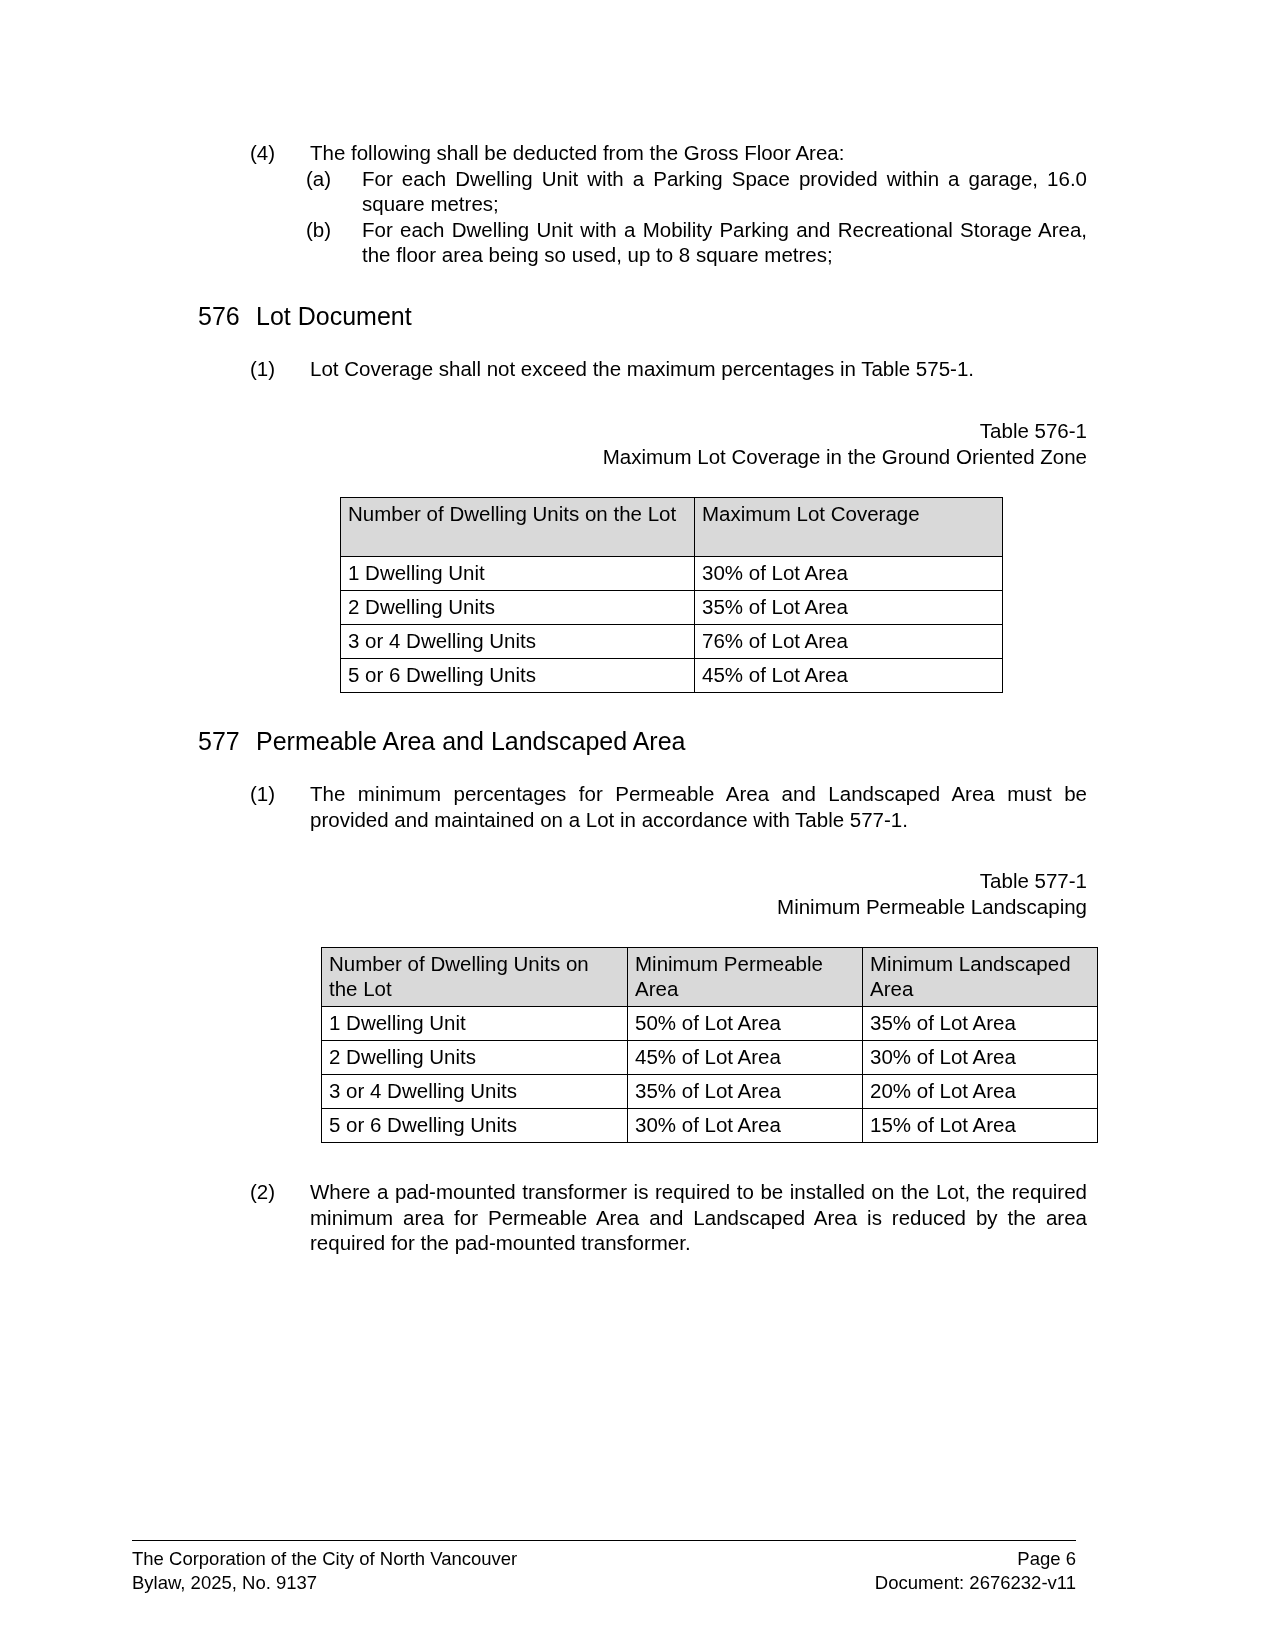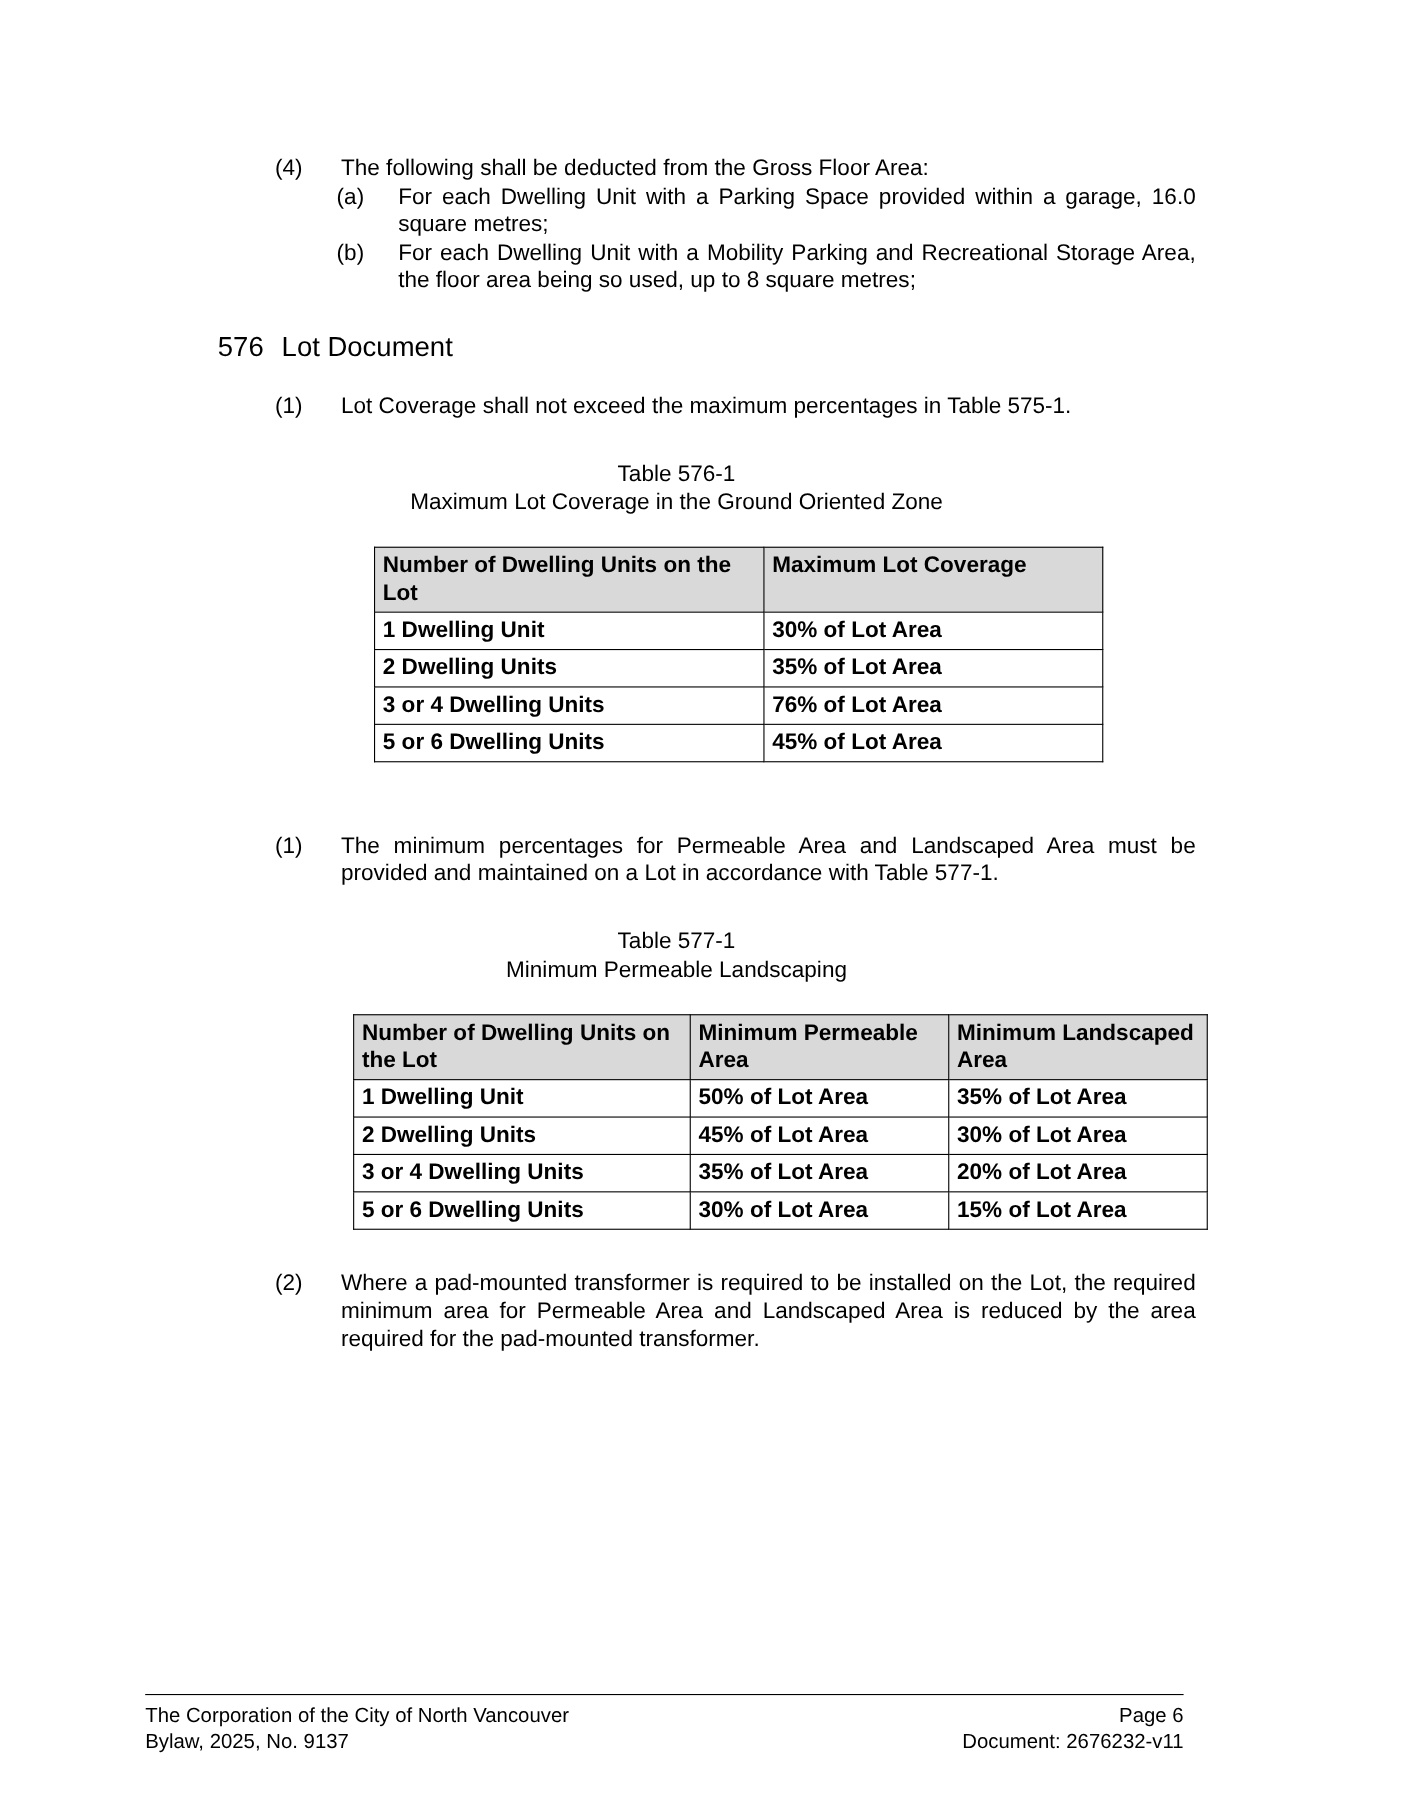--- a/index.html
+++ b/index.html
@@ -55,37 +55,37 @@
   }
   .section-head .snum {
     flex: 0 0 auto;
     width: 58px;
   }
   .spacer-md { height: 27px; }
   .spacer-lg { height: 36px; }
 
   
   .tbl-caption {
-    text-align: center;
+    text-align: right;
     font-size: 20.5px;
     line-height: 26px;
   }
 
   
   table.bylaw {
     border-collapse: collapse;
     font-size: 20.5px;
     line-height: 25px;
     table-layout: fixed;
   }
   table.bylaw td, table.bylaw th {
     border: 1.5px solid #000000;
     padding: 3px 7px 5px 7px;
     text-align: left;
-    font-weight: bold;
+    font-weight: normal;
     vertical-align: top;
   }
   table.bylaw thead th {
     background: #d9d9d9;
   }
   .t576 {
     width: 662px;
     margin-left: 197px;
   }
   .t576 col.c1 { width: 354px; }
@@ -193,20 +193,24 @@
         </tr>
         <tr>
           <td>5 or 6 Dwelling Units</td>
           <td>45% of Lot Area</td>
         </tr>
       </tbody>
     </table>
 
     <div class="spacer-lg"></div>
 
+    <div class="section-head">
+      <div class="snum">577</div>
+      <div>Permeable Area and Landscaped Area</div>
+    </div>
 
     <div class="spacer-md"></div>
 
     <div class="clause lvl1 justify">
       <div class="num">(1)</div>
       <div class="body">The minimum percentages for Permeable Area and Landscaped Area must be provided and maintained on a Lot in accordance with Table 577-1.</div>
     </div>
 
     <div class="spacer-lg"></div>
 

